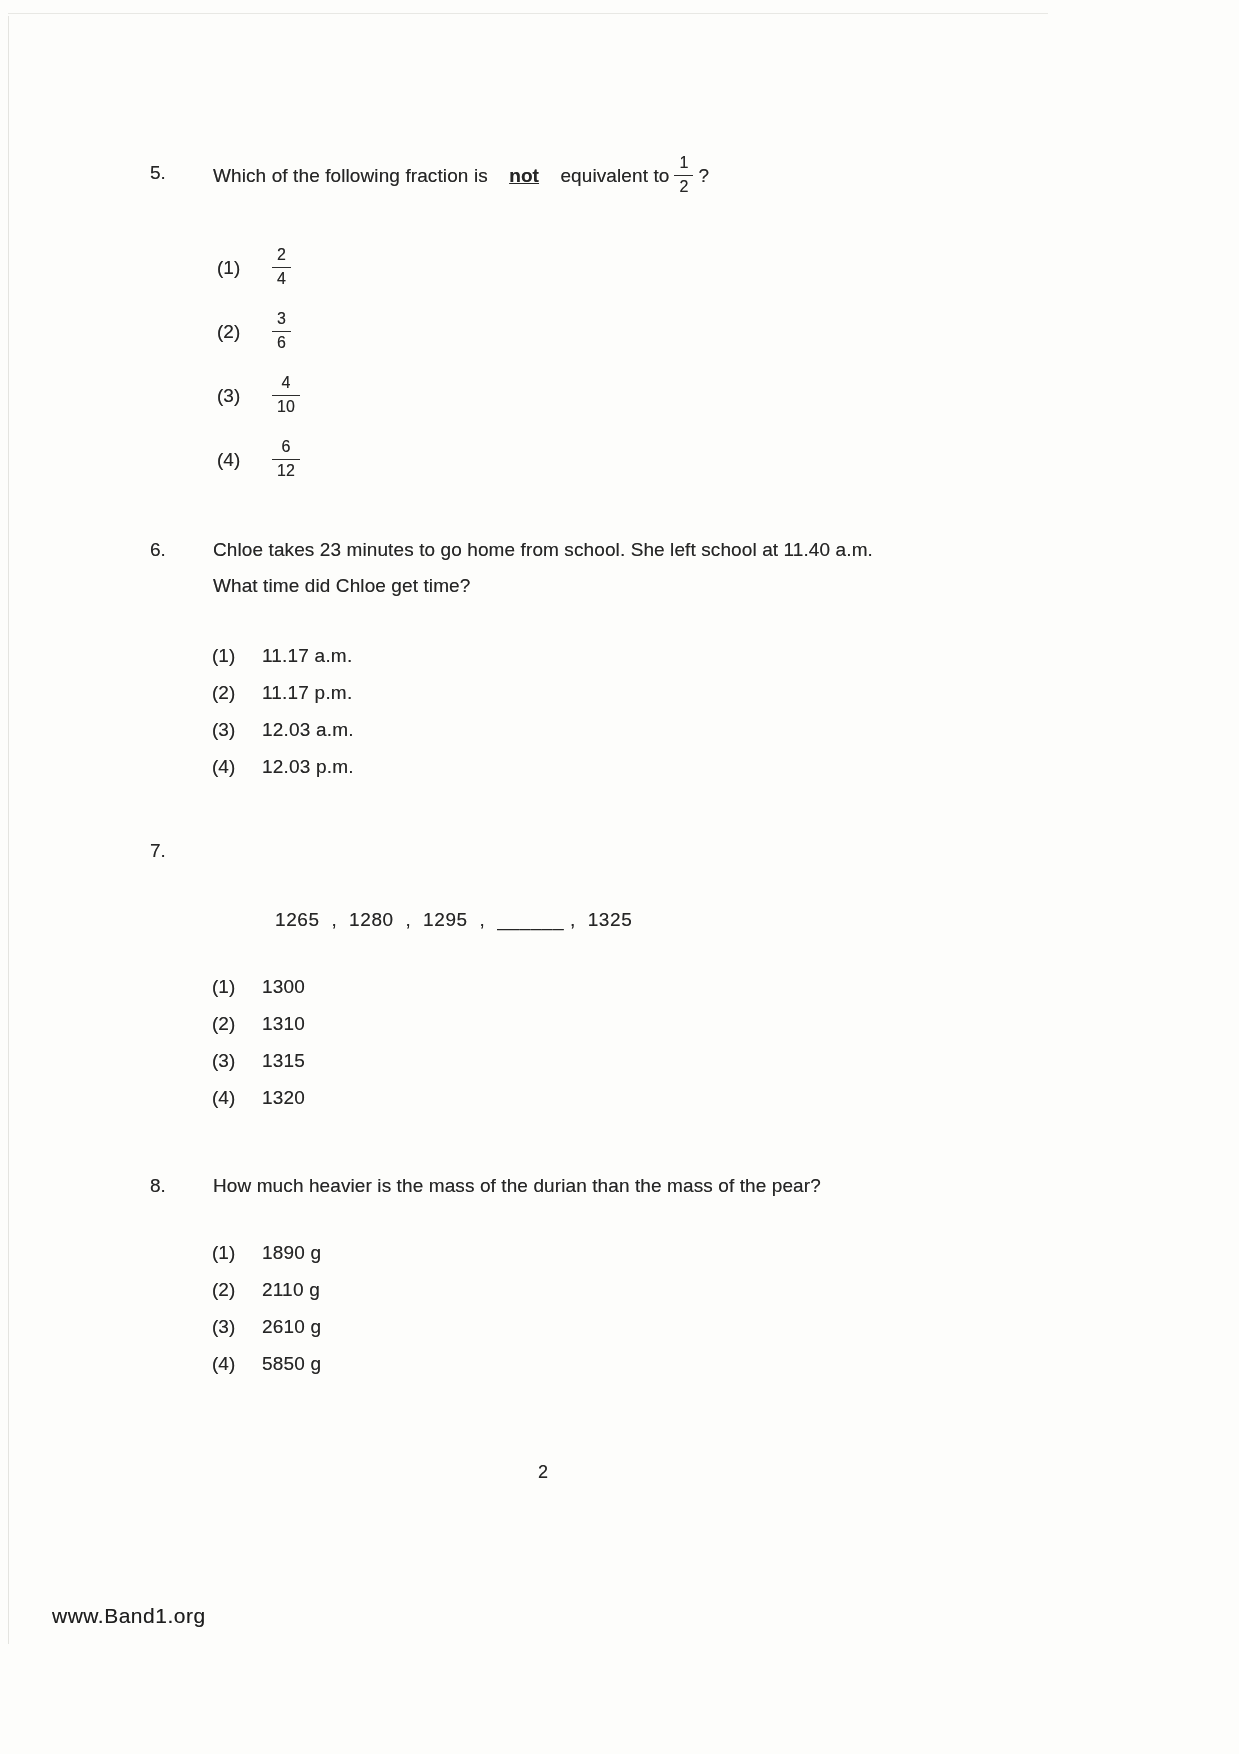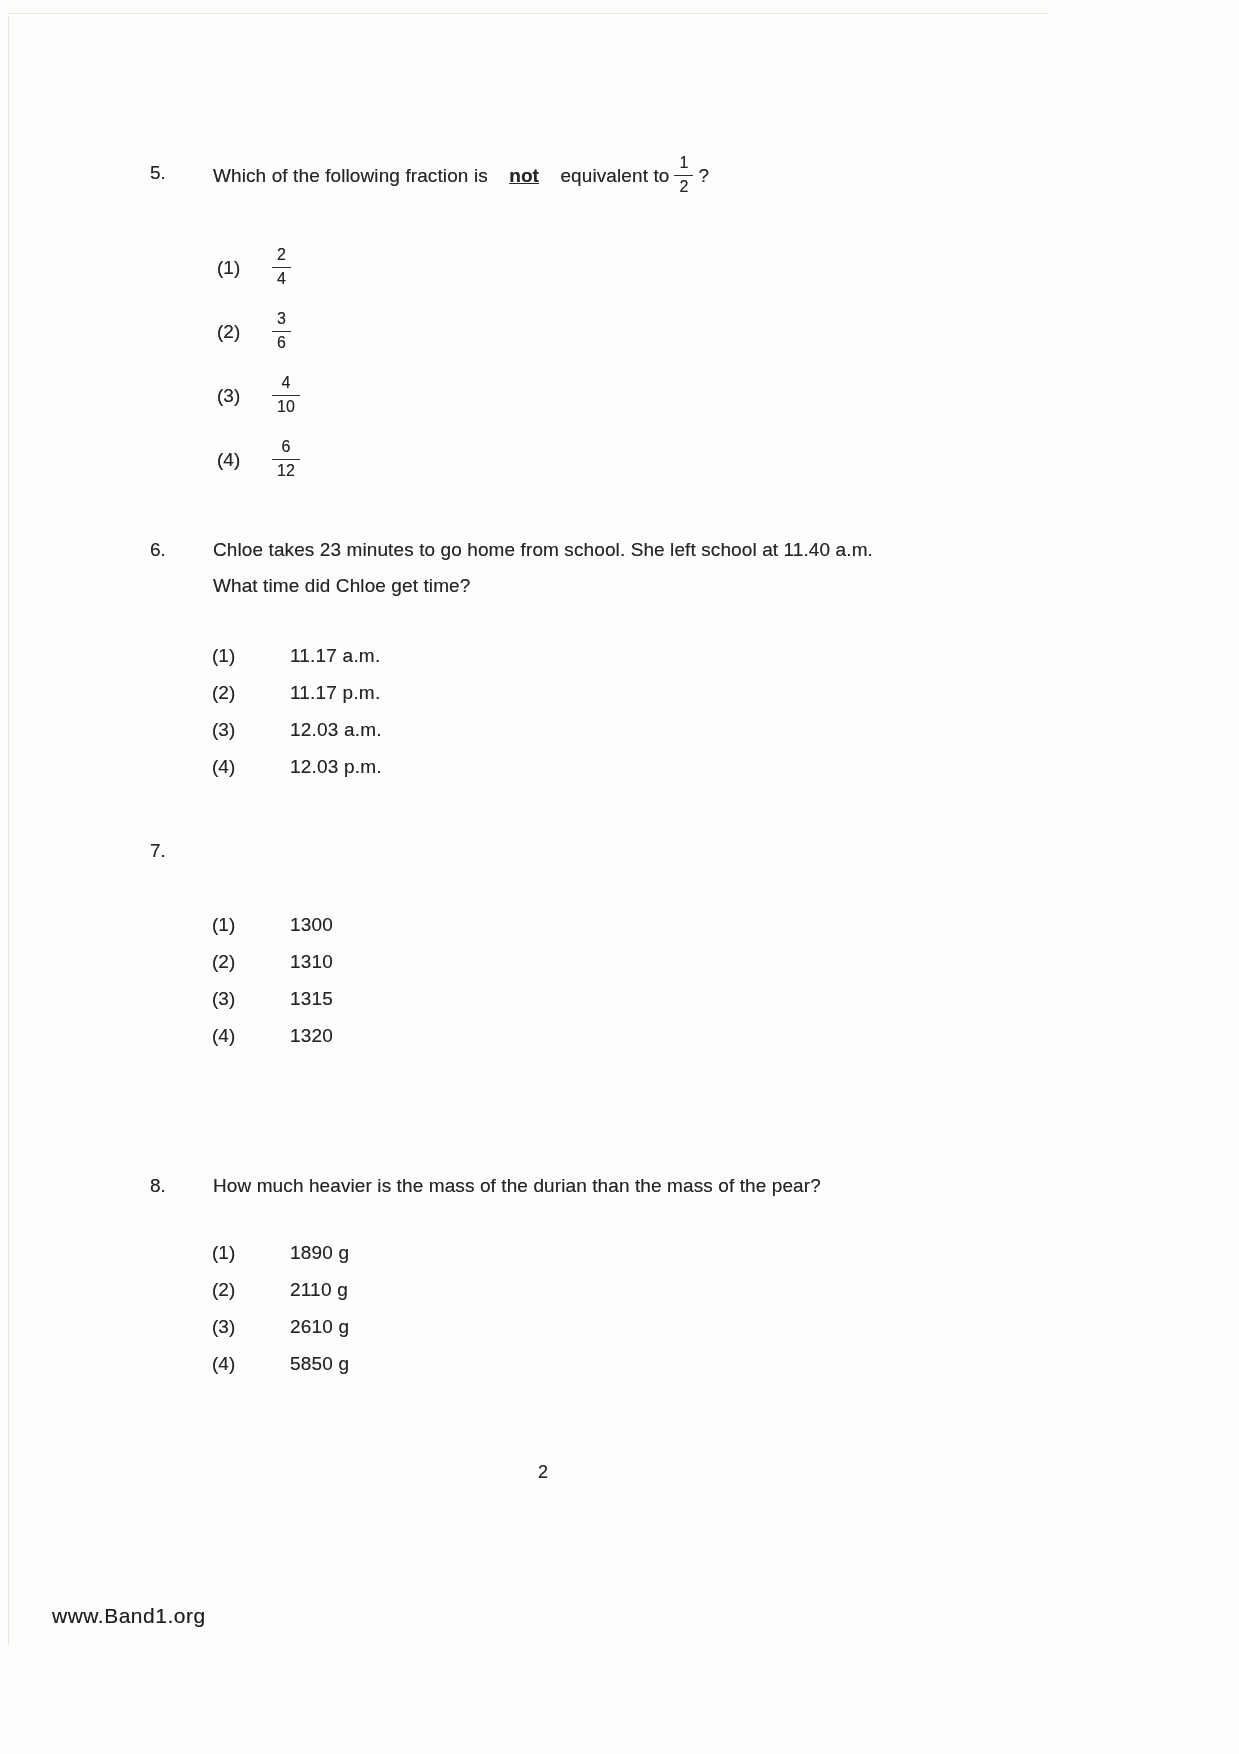--- a/index.html
+++ b/index.html
@@ -49,21 +49,21 @@
   .frac .fden { padding: 1px 5px 0; }
   .frac.inline { margin: 0 5px; position: relative; top: -2px; }
 
   .frac-options { margin-top: 36px; margin-left: 67px; }
   .frac-row { display: flex; align-items: center; height: 64px; }
   .frac-row .opt-label { width: 55px; flex: none; font-size: 19px; }
 
   .text-options { margin-left: 62px; }
   .opt-row { display: flex; align-items: baseline; line-height: 37px; }
   .opt-row .opt-label { width: 50px; flex: none; font-size: 19px; }
-  .opt-row .opt-text { font-size: 19px; letter-spacing: 0.2px; margin-left: 28px; }
+  .opt-row .opt-text { font-size: 19px; letter-spacing: 0.2px; }
 
   #q6 .text-options { margin-top: 33px; }
   #q7 .text-options { margin-top: 37px; }
   #q8 .text-options { margin-top: 30px; }
 
   .pattern-line {
     margin-top: 40px; margin-left: 125px;
     font-size: 19px; white-space: pre; letter-spacing: 0.6px;
   }
 
@@ -152,20 +152,21 @@
         <span class="opt-label">(4)</span>
         <span class="opt-text">12.03 p.m.</span>
       </div>
     </div>
   </div>
 
   <div class="qblock" id="q7">
     <div class="q-row">
       <span class="q-num">7.</span>
     </div>
+    <div class="pattern-line">1265  ,  1280  ,  1295  ,  ______ ,  1325</div>
     <div class="text-options">
       <div class="opt-row">
         <span class="opt-label">(1)</span>
         <span class="opt-text">1300</span>
       </div>
       <div class="opt-row">
         <span class="opt-label">(2)</span>
         <span class="opt-text">1310</span>
       </div>
       <div class="opt-row">

